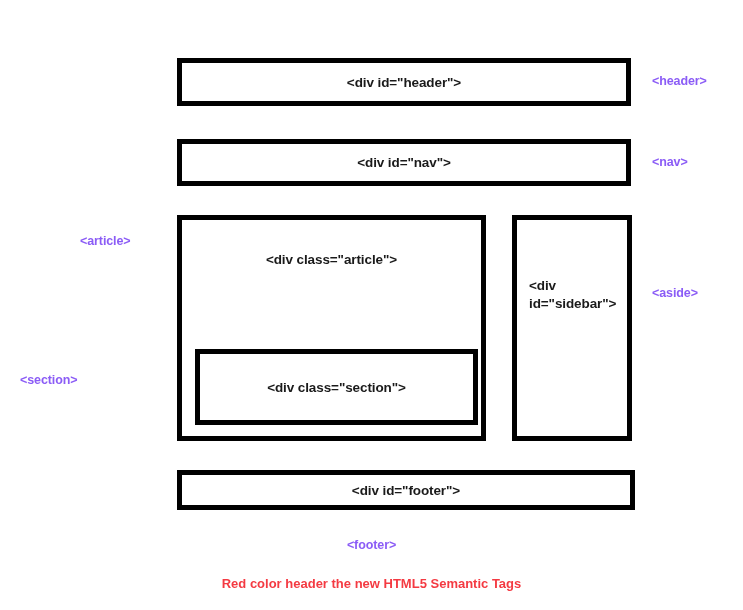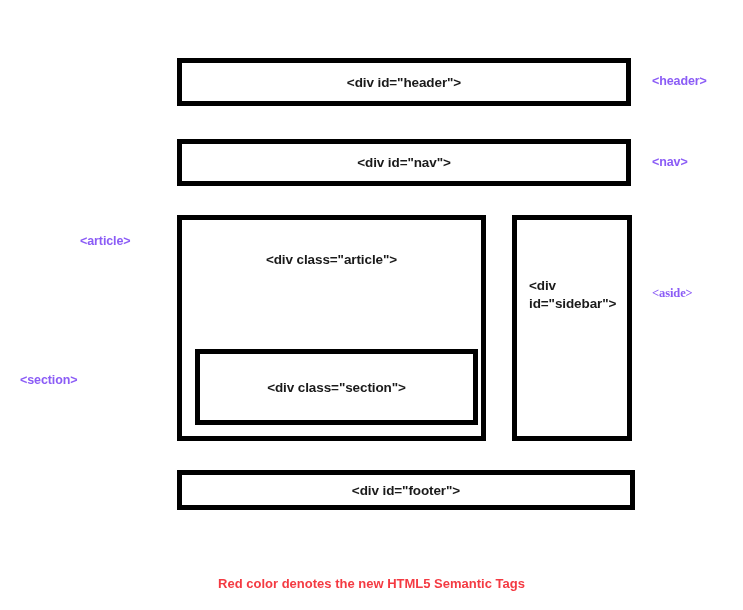--- a/index.html
+++ b/index.html
@@ -116,21 +116,21 @@
     position: absolute;
     color: #8b5cf6;
     font-size: 12.5px;
     font-weight: bold;
     white-space: nowrap;
     letter-spacing: -0.1px;
   }
 
   #tag-header  { left: 652px; top: 74px; }
   #tag-nav     { left: 652px; top: 155px; text-align: right; }
-  #tag-aside   { left: 652px; top: 286px; font-family: Liberation Serif, serif; }
+  #tag-aside   { left: 652px; top: 286px; }
   #tag-article { left: 33px;  top: 234px; margin-left: 47px; }
   #tag-section { left: 20px;  top: 373px; }
 
   #tag-footer {
     left: 0;
     right: 0;
     top: 538px;
     text-align: center;
   }
 
@@ -172,16 +172,17 @@
   <span class="tag" id="tag-section">&lt;section&gt;</span>
 
   <div class="box" id="sidebar-box">
     <span class="box-label sidebar-title">&lt;div id="sidebar"&gt;</span>
   </div>
   <span class="tag" id="tag-aside">&lt;aside&gt;</span>
 
   <div class="box" id="footer-box">
     <span class="box-label">&lt;div id="footer"&gt;</span>
   </div>
+  <span class="tag" id="tag-footer">&lt;footer&gt;</span>
 
-  <div id="caption">Red color denotes the new HTML5 Semantic Tags</div>
+  <div id="caption">Red color header the new HTML5 Semantic Tags</div>
 
 </div>
 
 </body></html>

